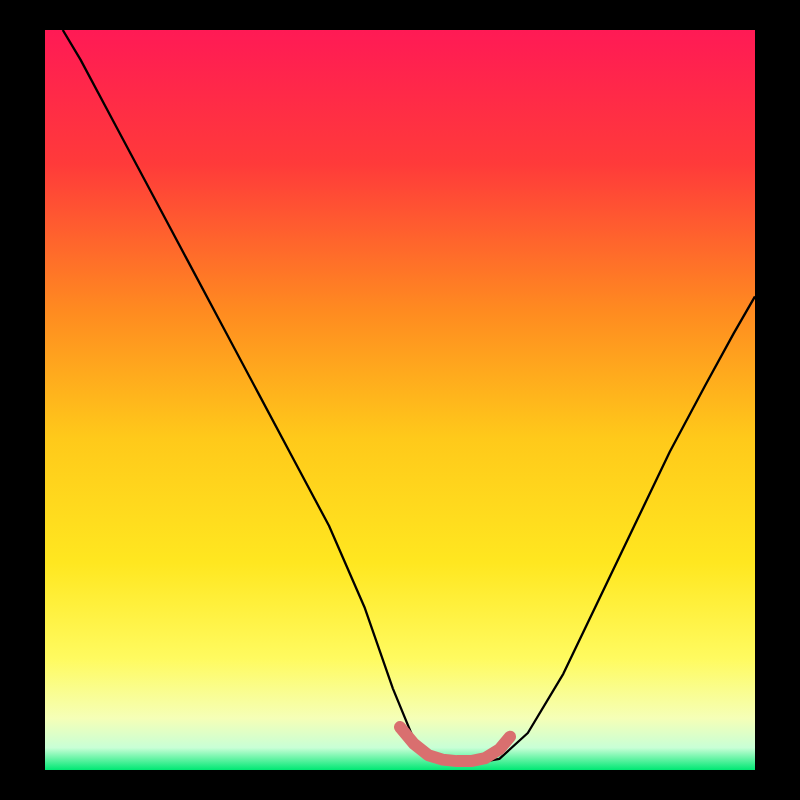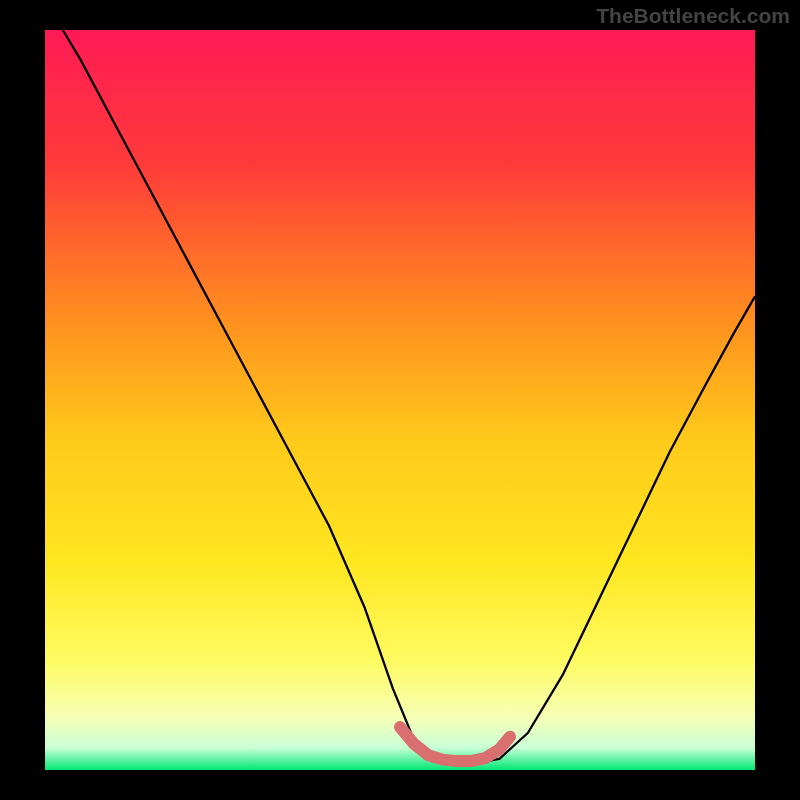--- a/index.html
+++ b/index.html
@@ -30,21 +30,20 @@
     left: 45px;
     top: 30px;
     width: 710px;
     height: 740px;
   }
   svg { display: block; }
 </style>
 </head>
 <body>
 <div class="container">
-  <div class="attribution">TheBottleneck.com</div>
   <div class="plot-area">
     <svg id="chartSvg" width="710" height="740" viewBox="0 0 710 740">
         <defs>
           <linearGradient id="bgGrad" x1="0" y1="0" x2="0" y2="1">
             <stop offset="0%" stop-color="#ff1a55"></stop>
             <stop offset="18%" stop-color="#ff3a3a"></stop>
             <stop offset="38%" stop-color="#ff8b20"></stop>
             <stop offset="55.00000000000001%" stop-color="#ffc91a"></stop>
             <stop offset="72%" stop-color="#ffe720"></stop>
             <stop offset="85%" stop-color="#fffb60"></stop>

